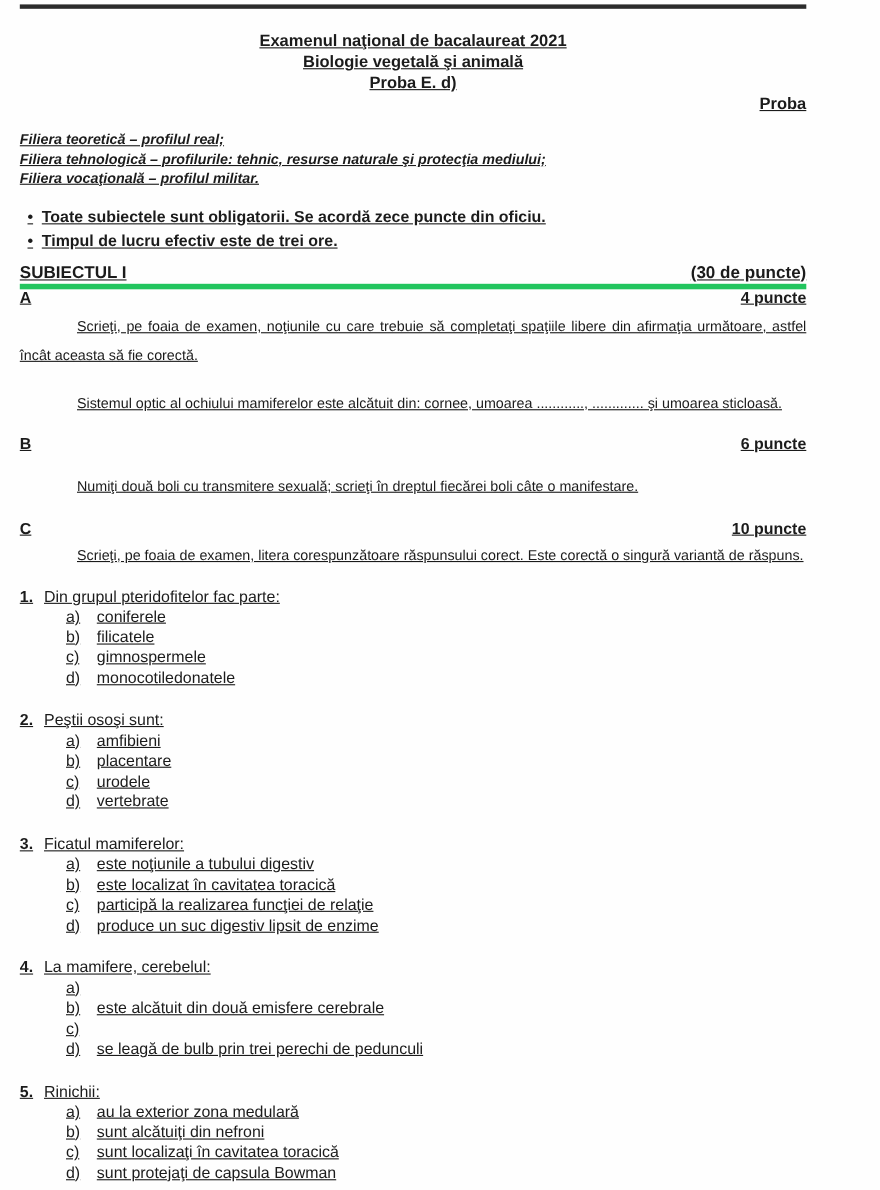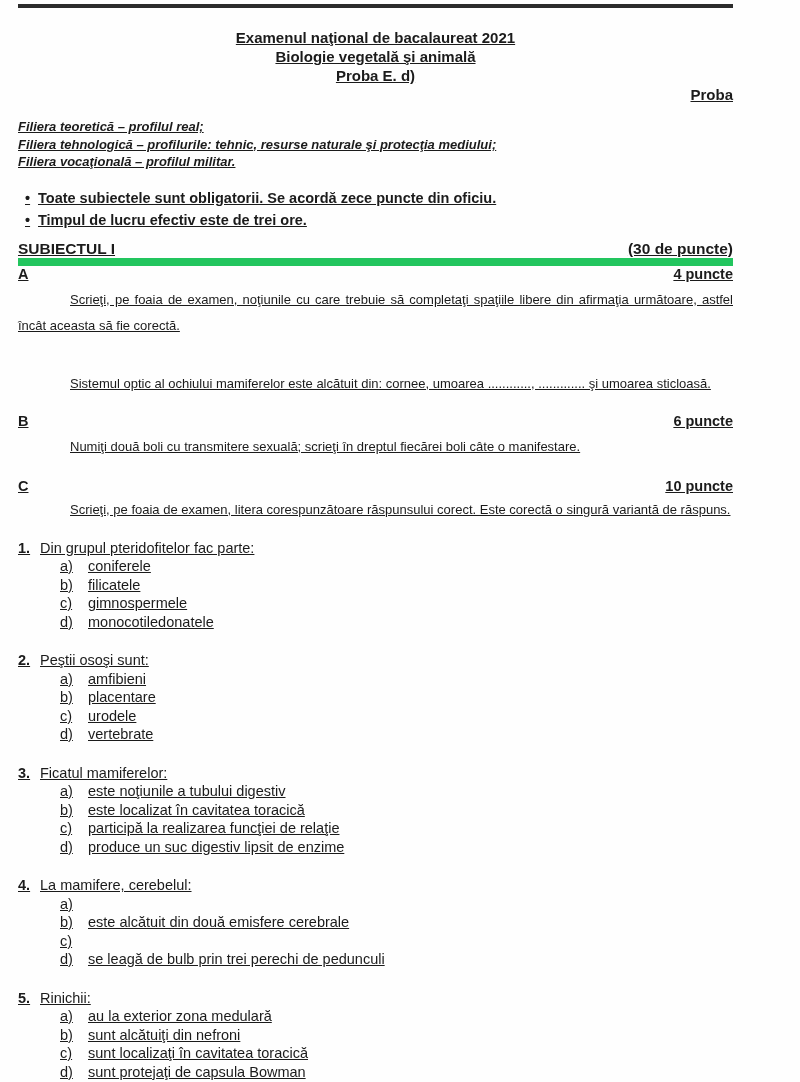--- a/index.html
+++ b/index.html
@@ -48,41 +48,41 @@
   }
   .notice-row { display: flex; line-height: 22px; }
   .bullet-dot { width: 20px; padding-left: 7px; box-sizing: border-box; }
   .subject-row {
     margin-top: 10px;
     display: flex;
     justify-content: space-between;
     font-weight: bold;
     font-size: 15.5px;
     line-height: 16px;
-    border-bottom: 8px solid #22c55e;
+    border-bottom: 5px solid #22c55e;
     padding-bottom: 1px;
   }
   .section-row {
     display: flex;
     justify-content: space-between;
     font-weight: bold;
     font-size: 14.5px;
     line-height: 17px;
   }
   .b-row { margin-top: 16px; }
   .c-row { margin-top: 18px; }
   .para {
     font-size: 13px;
     line-height: 26px;
     text-align: justify;
     text-indent: 52px;
   }
   .para-a1 { margin-top: 4px; }
-  .para-a2 { margin-top: 32px; }
-  .para-b  { margin-top: 4px; text-align: left; }
+  .para-a2 { margin-top: 18px; }
+  .para-b  { margin-top: 16px; text-align: left; }
   .para-c  { margin-top: 2px; }
   .questions { margin-top: 16px; }
   .question { margin-top: 20px; font-size: 14.5px; line-height: 18.5px; }
   .question:first-child { margin-top: 0; }
   .q-head { display: flex; }
   .q-num { width: 22px; font-weight: bold; flex-shrink: 0; }
   .opt-row { display: flex; padding-left: 42px; }
   .opt-letter { width: 28px; flex-shrink: 0; }
 </style>
 </head>

